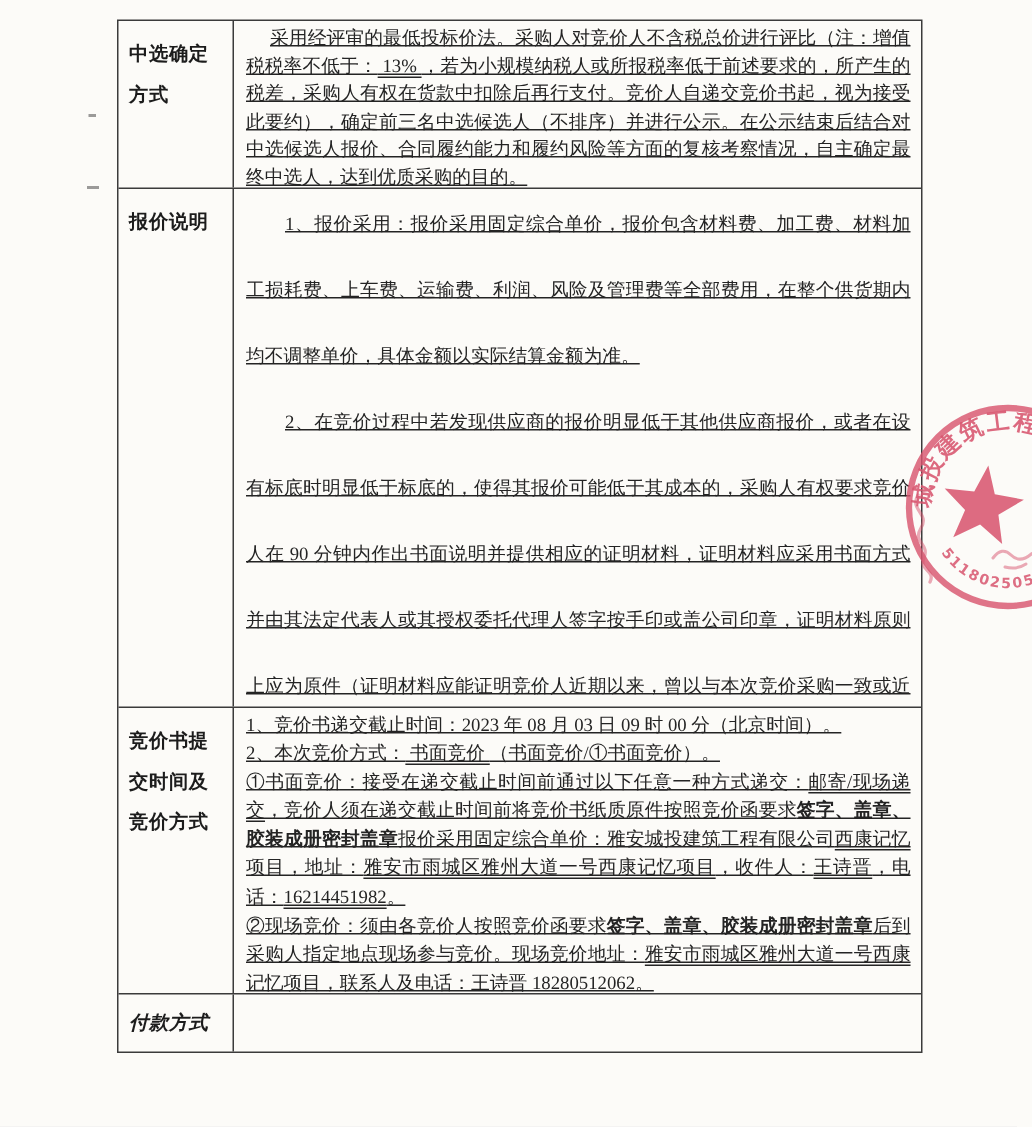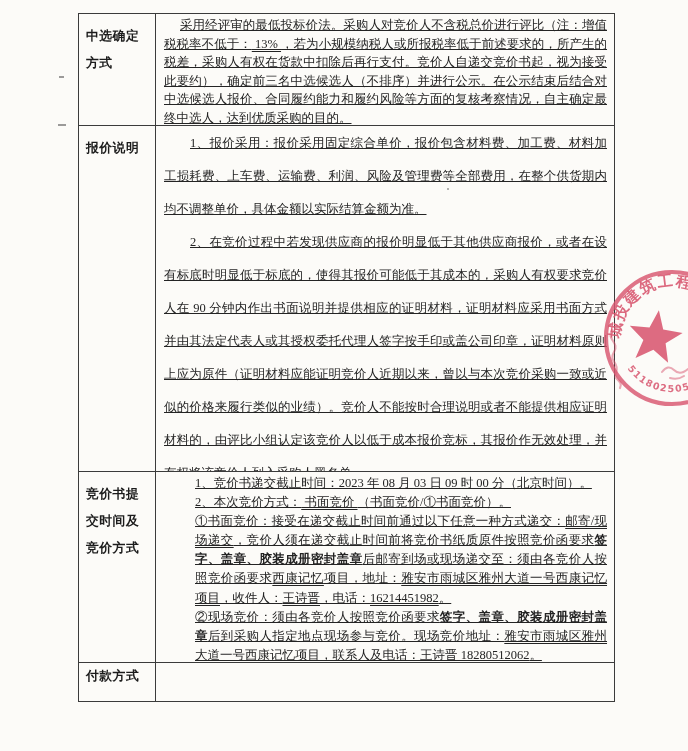--- a/index.html
+++ b/index.html
@@ -18,42 +18,42 @@
   .doc-table{
     position:absolute;left:78px;top:13px;width:537px;
     border:1.6px solid #3b3b3b;
     box-sizing:border-box;
     background:transparent;
   }
   .row{display:flex;box-sizing:border-box;border-top:1.4px solid #3b3b3b;}
   .row:first-child{border-top:none;}
   .r0{height:111px;}
   .r1{height:346px;}
-  .r2{height:191px;gap:31px;}
+  .r2{height:191px;}
   .r3{height:39px;}
   .cell{box-sizing:border-box;}
   .label{
     flex:0 0 77px;width:77px;
     border-right:1.4px solid #3b3b3b;
     font-weight:bold;font-size:12.8px;color:#1c1c1c;
     line-height:27px;letter-spacing:.5px;
     padding:9px 3px 0 7px;
   }
-  .r3 .label{display:flex;align-items:flex-start;padding-top:0;}
+  .r3 .label{display:flex;align-items:center;padding-top:0;font-style:italic;}
   .content{
     flex:1;min-width:0;
     padding:2px 7px 0 8px;
     font-size:12.5px;
     text-align:justify;text-justify:inter-character;
     overflow:hidden;
   }
   .content p{margin:0;text-decoration:underline;}
   .r0 .content{line-height:18.5px;padding-top:2px;}
   .r0 .content p{text-indent:16px;}
-  .r1 .content{line-height:33px;padding-top:1px;}
+  .r1 .content{line-height:44px;padding-top:1px;}
   .r1 .content p{text-indent:26px;}
   .r2 .content{line-height:19.1px;padding-top:2px;}
   .r3 .content{line-height:16.2px;padding-top:3px;}
   .u{text-decoration:underline;text-underline-offset:2.5px;text-decoration-thickness:1px;}
   .b{font-weight:bold;}
   
   .seal{position:absolute;left:558px;top:238px;pointer-events:none;}
   
   .speck{position:absolute;background:#4a4a4a;opacity:.55;}
 </style>
@@ -74,21 +74,21 @@
         <div class="cell content">
           <p><span>1、报价采用：报价采用固定综合单价，报价包含材料费、加工费、材料加工损耗费、上车费、运输费、利润、风险及管理费等全部费用，在整个供货期内均不调整单价，具体金额以实际结算金额为准。</span></p>
           <p><span>2、在竞价过程中若发现供应商的报价明显低于其他供应商报价，或者在设有标底时明显低于标底的，使得其报价可能低于其成本的，采购人有权要求竞价人在 90 分钟内作出书面说明并提供相应的证明材料，证明材料应采用书面方式并由其法定代表人或其授权委托代理人签字按手印或盖公司印章，证明材料原则上应为原件（证明材料应能证明竞价人近期以来，曾以与本次竞价采购一致或近似的价格来履行类似的业绩）。竞价人不能按时合理说明或者不能提供相应证明材料的，由评比小组认定该竞价人以低于成本报价竞标，其报价作无效处理，并有权将该竞价人列入采购人黑名单。</span></p>
         </div>
       </div>
       <div class="row r2">
         <div class="cell label"><span>竞价书提交时间及竞价方式</span></div>
         <div class="cell content">
           <p><span>1、竞价书递交截止时间：2023 年 08 月 03 日 09 时 00 分（北京时间）。</span></p>
           <p><span>2、本次竞价方式：</span><span class="u">&nbsp;书面竞价&nbsp;</span><span>（书面竞价/①书面竞价）。</span></p>
-          <p><span>①书面竞价：接受在递交截止时间前通过以下任意一种方式递交：</span><span class="u">邮寄/现场递交</span><span>，竞价人须在递交截止时间前将竞价书纸质原件按照竞价函要求</span><span class="b">签字、盖章、胶装成册密封盖章</span><span>后邮寄到场或现场递交至：须由各竞价人按照竞价函要求</span><span class="u">西康记忆</span><span>项目，地址：</span><span class="u">雅安市雨城区雅州大道一号西康记忆项目</span><span>，收件人：</span><span class="u">王诗晋</span><span>，电话：</span><span class="u">16214451982</span><span>。</span></p>
+          <p><span>①书面竞价：接受在递交截止时间前通过以下任意一种方式递交：</span><span class="u">邮寄/现场递交</span><span>，竞价人须在递交截止时间前将竞价书纸质原件按照竞价函要求</span><span class="b">签字、盖章、胶装成册密封盖章</span><span>报价采用固定综合单价：雅安城投建筑工程有限公司</span><span class="u">西康记忆</span><span>项目，地址：</span><span class="u">雅安市雨城区雅州大道一号西康记忆项目</span><span>，收件人：</span><span class="u">王诗晋</span><span>，电话：</span><span class="u">16214451982</span><span>。</span></p>
           <p><span>②现场竞价：须由各竞价人按照竞价函要求</span><span class="b">签字、盖章、胶装成册密封盖章</span><span>后到采购人指定地点现场参与竞价。现场竞价地址：</span><span class="u">雅安市雨城区雅州大道一号西康记忆项目</span><span>，联系人及电话：</span><span class="u">王诗晋 18280512062</span><span>。</span></p>
         </div>
       </div>
       <div class="row r3">
         <div class="cell label">
           <span>付款方式</span>
         </div>
       </div>
     </div>
 

